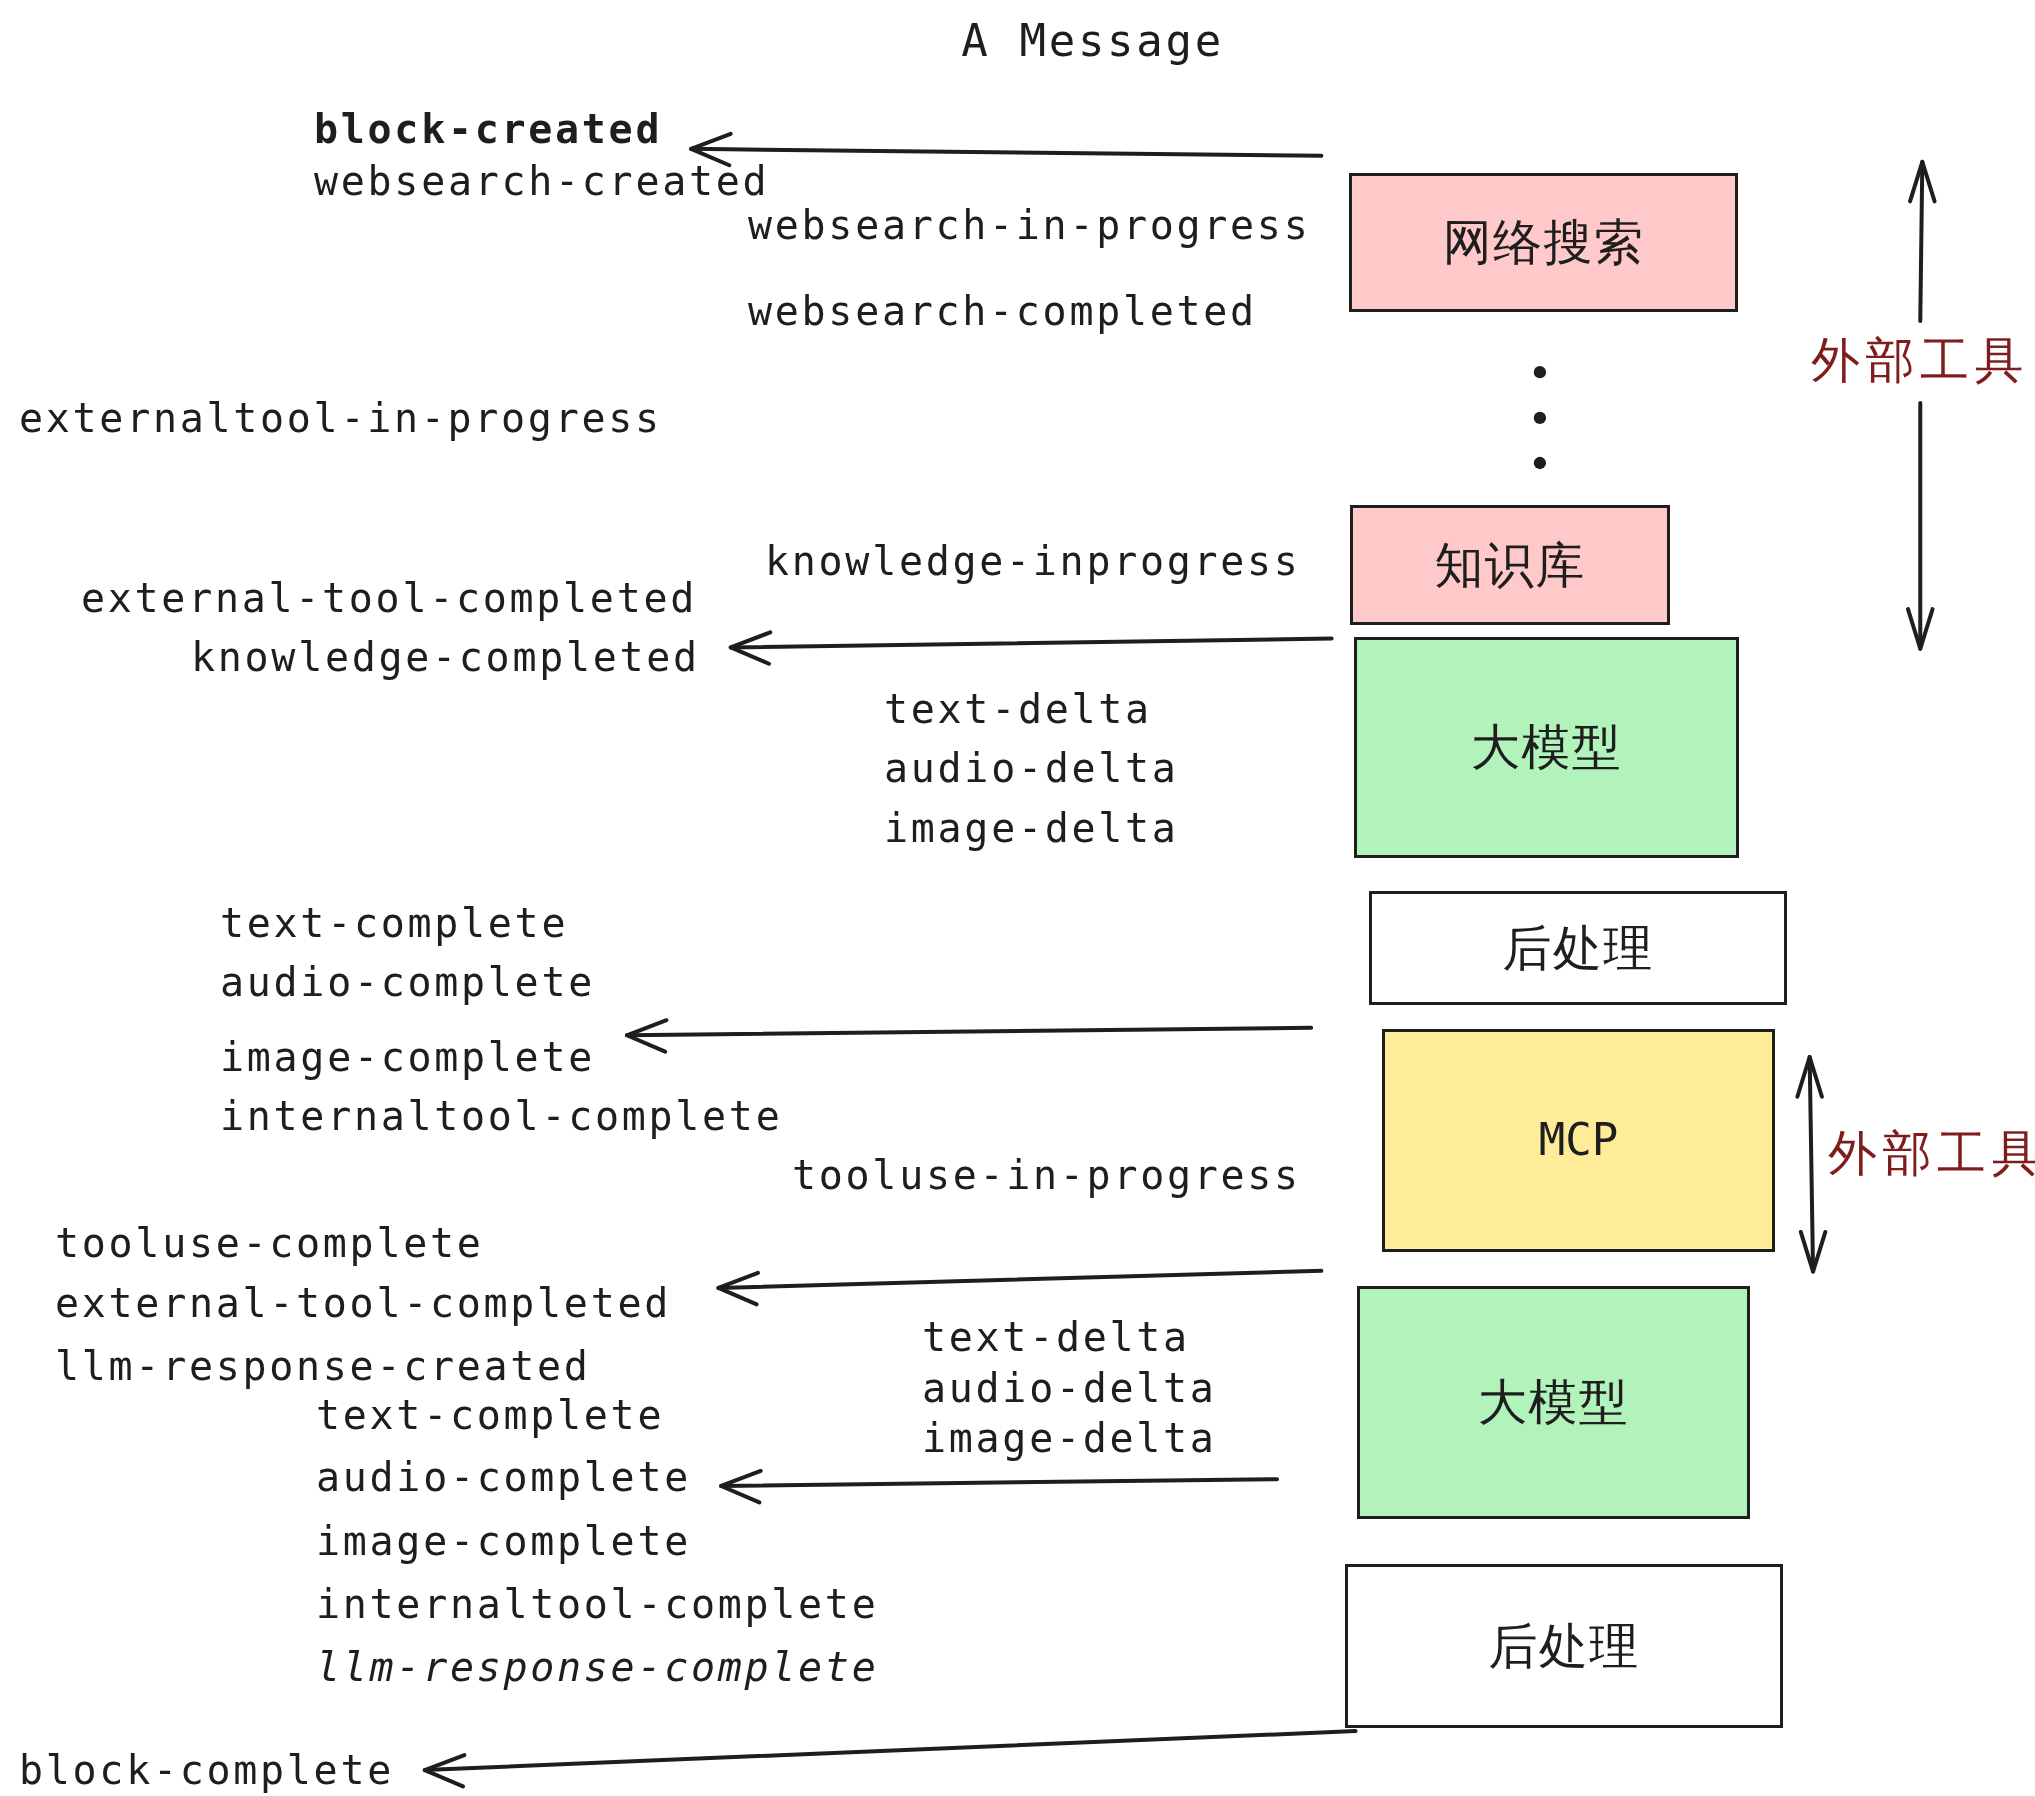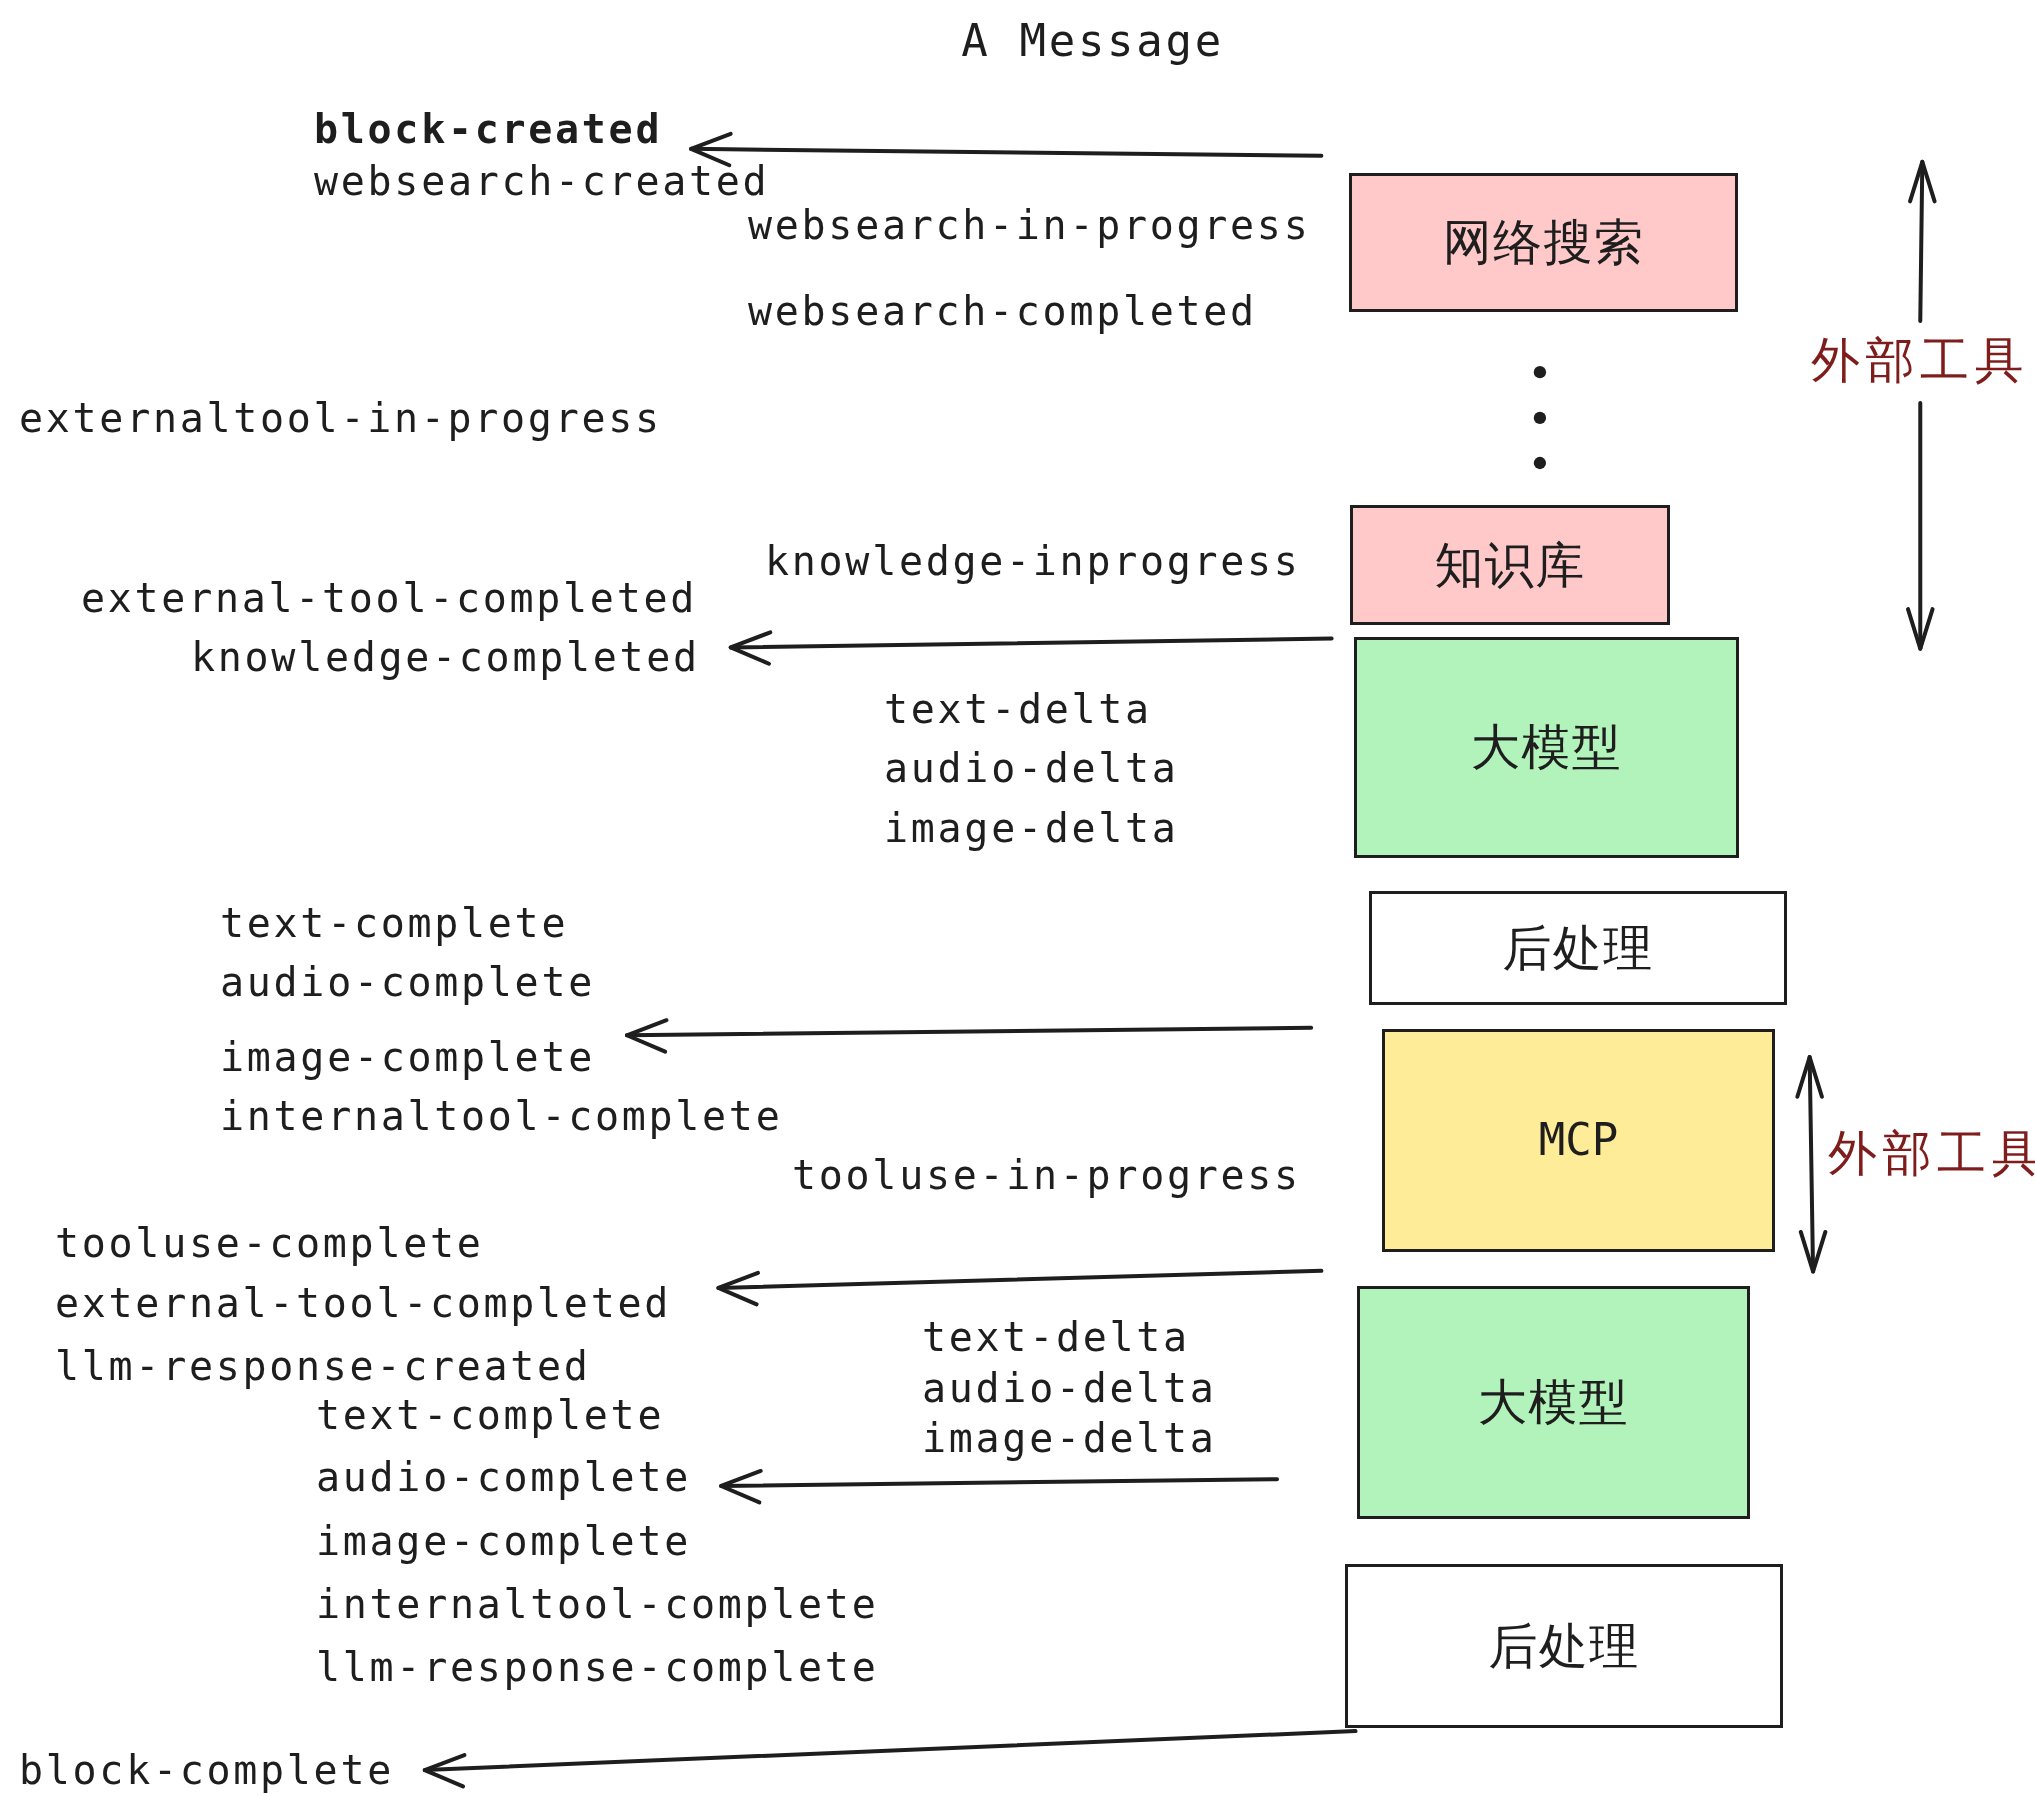--- a/index.html
+++ b/index.html
@@ -130,21 +130,21 @@
   <span class="ev" style="left:220px;  top:1031px;">image-complete</span>
   <span class="ev" style="left:220px;  top:1090px;">internaltool-complete</span>
   <span class="ev" style="left:792px; top:1149px;">tooluse-in-progress</span>
   <span class="ev" style="left:55px;   top:1217px;">tooluse-complete</span>
   <span class="ev" style="left:55px;   top:1277px;">external-tool-completed</span>
   <span class="ev" style="left:55px;   top:1340px;">llm-response-created</span>
   <span class="ev" style="left:316px;  top:1389px;">text-complete</span>
   <span class="ev" style="left:316px;  top:1451px;">audio-complete</span>
   <span class="ev" style="left:316px;  top:1515px;">image-complete</span>
   <span class="ev" style="left:316px;  top:1578px;">internaltool-complete</span>
-  <span class="ev" style="left:316px;  top:1641px;">llm-response-complete</span>
+  <span class="ev" style="left:316px;  top:1641px;font-style:italic;">llm-response-complete</span>
   <span class="ev" style="left:922px; top:1311px;">text-delta</span>
   <span class="ev" style="left:922px; top:1362px;">audio-delta</span>
   <span class="ev" style="left:922px; top:1412px;">image-delta</span>
   <span class="ev" style="left:19px;   top:1744px;">block-complete</span>
 
   <div class="box" style="left: 1349px; top: 173px; width: 389px; height: 139px; background: rgb(255, 201, 201);">
     <span class="zh">网络搜索</span>
   </div>
   <div class="box" style="left: 1350px; top: 505px; width: 320px; height: 120px; background: rgb(255, 201, 201);">
     <span class="zh">知识库</span>

